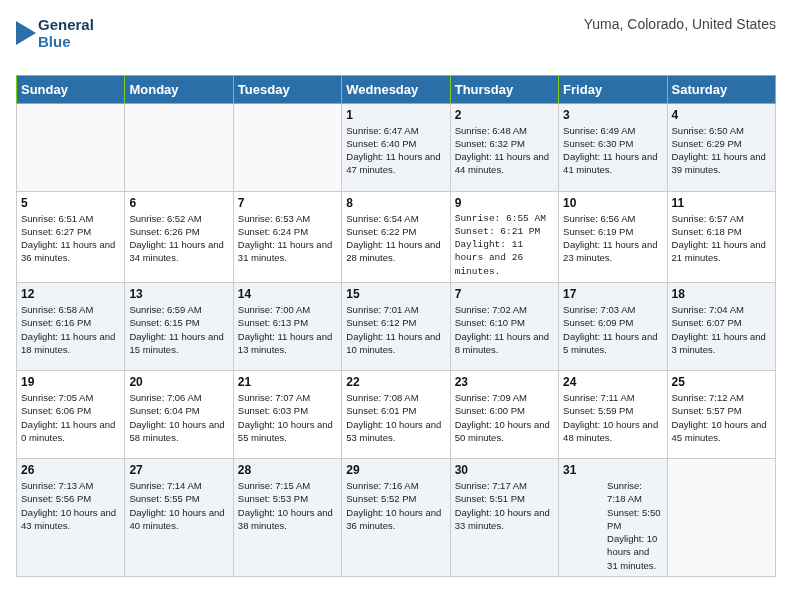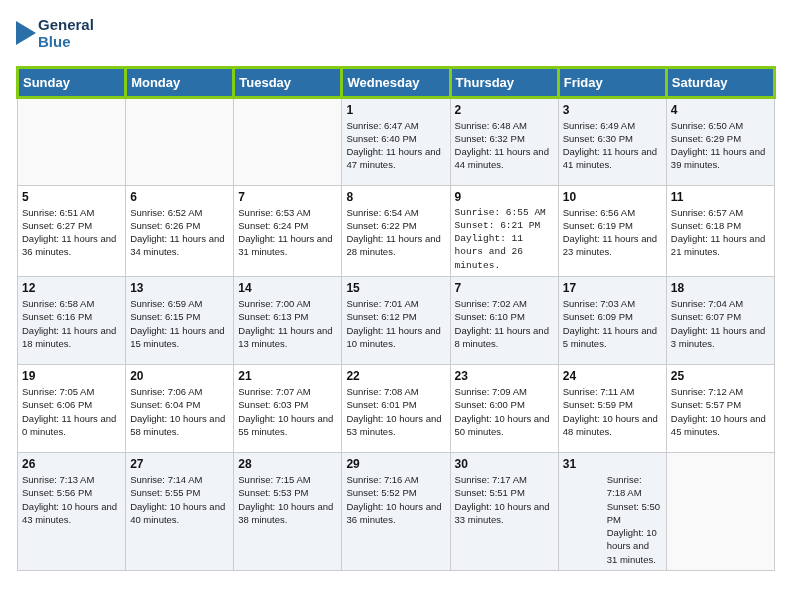--- a/index.html
+++ b/index.html
@@ -7,21 +7,21 @@
       font-family: Arial, sans-serif;
       background: #fff;
       width: 792px;
       min-height: 612px;
       padding: 16px;
     }
     .header {
       display: flex;
       justify-content: space-between;
       align-items: flex-start;
-      margin-bottom: 15px;
+      margin-bottom: 24px;
     }
     .logo {
       display: flex;
       align-items: center;
     }
     .title-block {
       text-align: right;
     }
     .calendar-title {
       font-size: 36px;
@@ -37,21 +37,21 @@
       border-collapse: collapse;
       table-layout: fixed;
     }
     thead tr th {
       background-color: #2a6fa8;
       color: #fff;
       font-size: 13px;
       font-weight: bold;
       padding: 6px 4px;
       text-align: left;
-      border: 3px solid #84cc16;
+      border: 1px solid #84cc16;
     }
     tbody tr td {
       border: 1px solid #ccc;
       vertical-align: top;
       padding: 4px 4px;
       font-size: 10px;
       color: #222;
       min-height: 80px;
       height: 88px;
     }
@@ -86,20 +86,21 @@
       <svg width="20" height="24" viewBox="0 0 20 24">
         <polygon points="0,0 20,12 0,24" fill="#2a6fa8"></polygon>
       </svg>
     </div>
     <div style="line-height:1.15;">
       <div style="font-size:15px;font-weight:bold;color:#1a3a5c;">General</div>
       <div style="font-size:15px;font-weight:bold;color:#2a6fa8;">Blue</div>
     </div>
   </div>
   <div class="title-block">
+    <div class="calendar-subtitle">Yuma, Colorado, United States</div>
   </div>
 </div>
 
 <table>
   <thead>
     <tr>
     <th>Sunday</th>
         <th>Monday</th>
         <th>Tuesday</th>
         <th>Wednesday</th>

